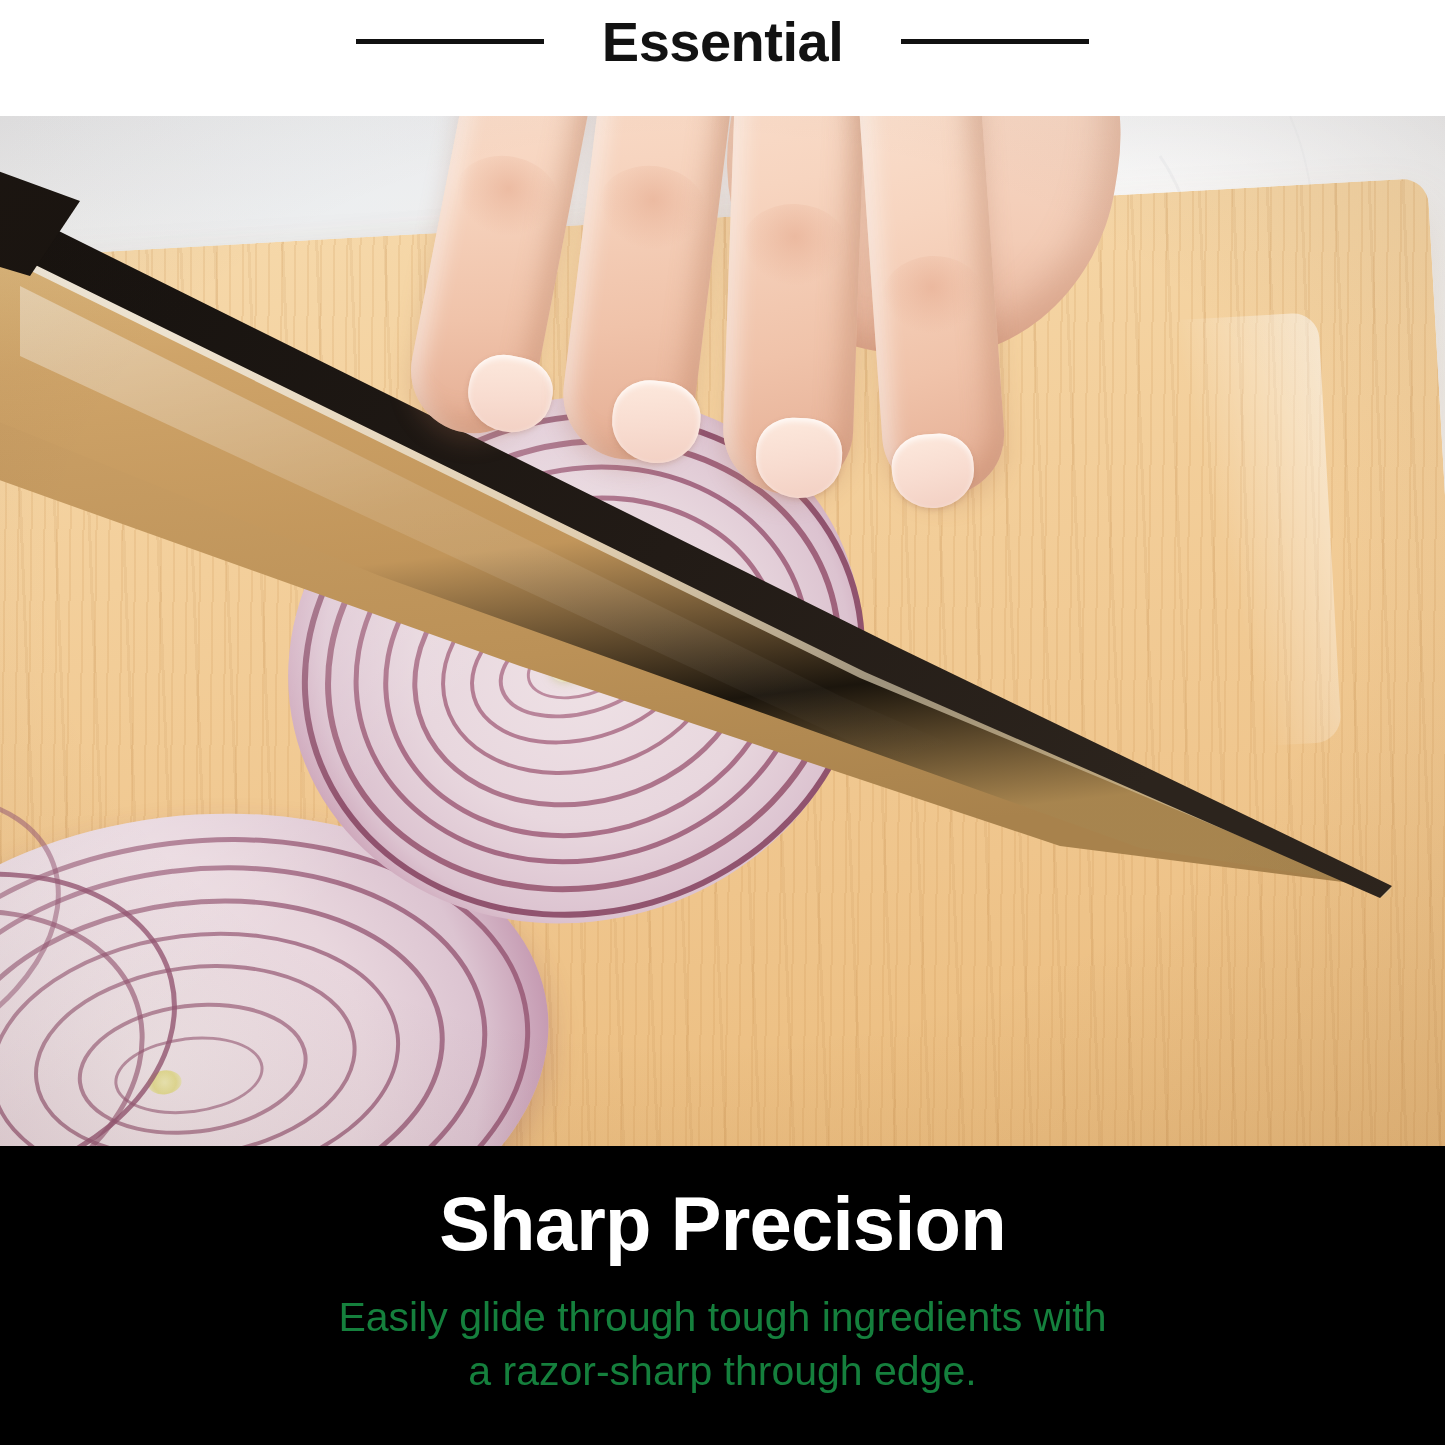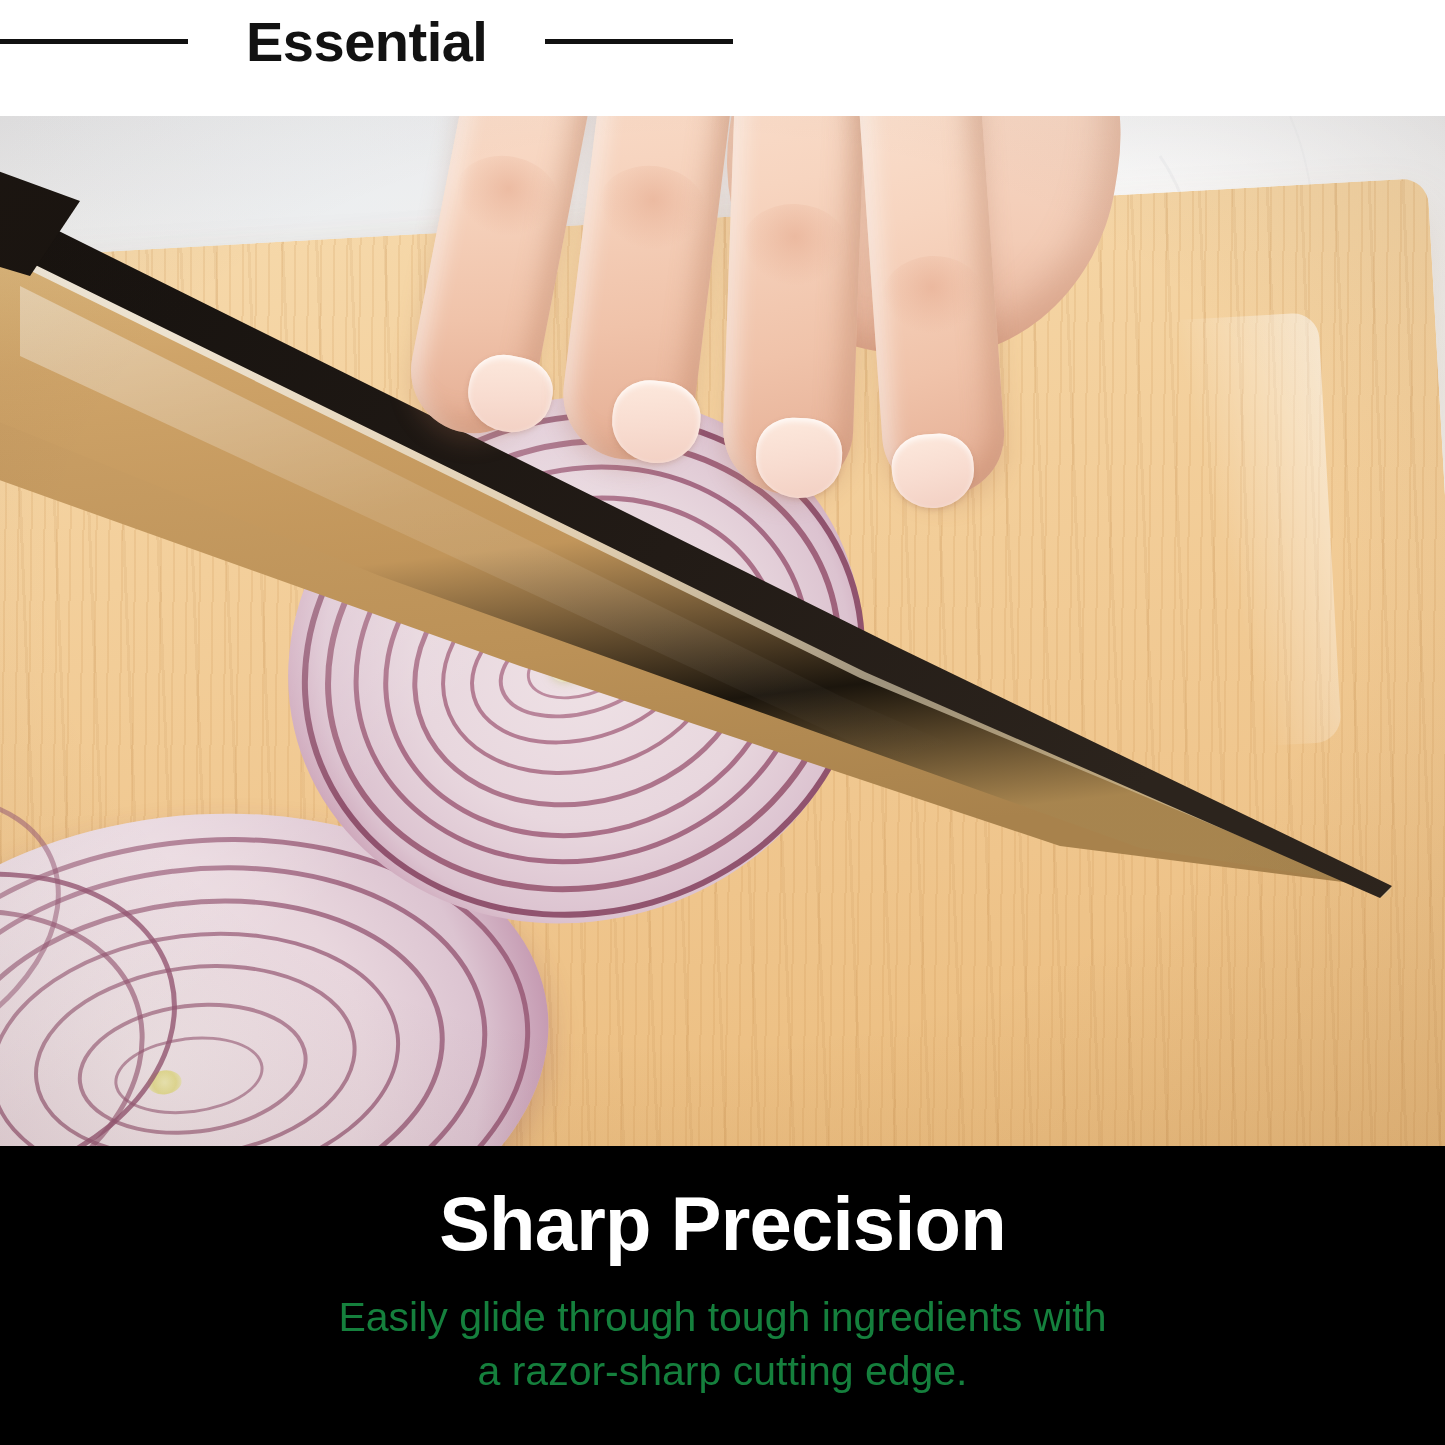--- a/index.html
+++ b/index.html
@@ -2,21 +2,21 @@
 <html><head>
 <meta charset="utf-8">
 <style>
   html,body{margin:0;padding:0;background:#fff;}
   body{width:1445px;height:1445px;overflow:hidden;
        font-family:"Liberation Sans",sans-serif;}
   #card{position:relative;width:1445px;height:1445px;background:#fff;overflow:hidden;}
 
   
   #header{position:absolute;left:0;top:0;width:1445px;height:83px;background:#ffffff;
-          display:flex;align-items:center;gap:58px;}
+          display:flex;align-items:center;justify-content:center;gap:58px;}
   .rule{width:188px;height:5px;background:#111111;flex:none;}
   #eyebrow{font-size:56px;font-weight:700;color:#121212;letter-spacing:-0.5px;
            line-height:1;white-space:nowrap;}
 
   
   #photo{position:absolute;left:0;top:116px;width:1445px;height:1030px;overflow:hidden;
          background:#f7f6f4;}
 
   
   .bg-wall{position:absolute;left:0;top:0;width:1445px;height:1030px;
@@ -234,16 +234,16 @@
       </div>
       <div class="nail" style="left:492px;top:548px;width:82px;height:74px;transform:rotate(-4deg);"></div>
     </div>
 
     <div class="grade"></div>
   </div>
 
   <div id="footer">
     <div id="headline">Sharp Precision</div>
     <div class="sub" id="sub1">Easily glide through tough ingredients with</div>
-    <div class="sub">a razor-sharp cutting edge.</div>
+    <div class="sub">a razor-sharp through edge.</div>
   </div>
 
 </div>
 
 </body></html>

